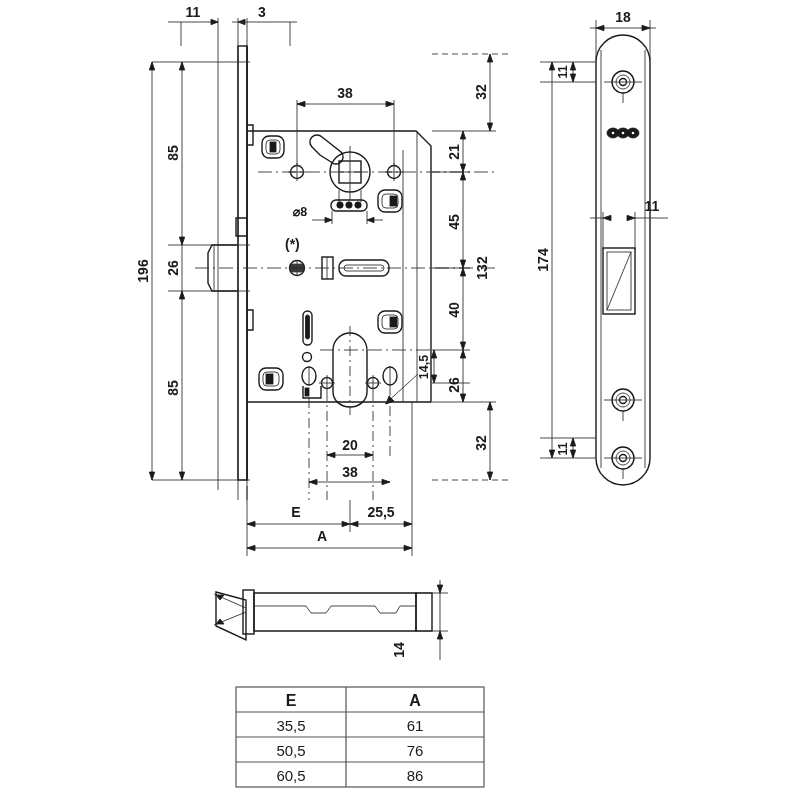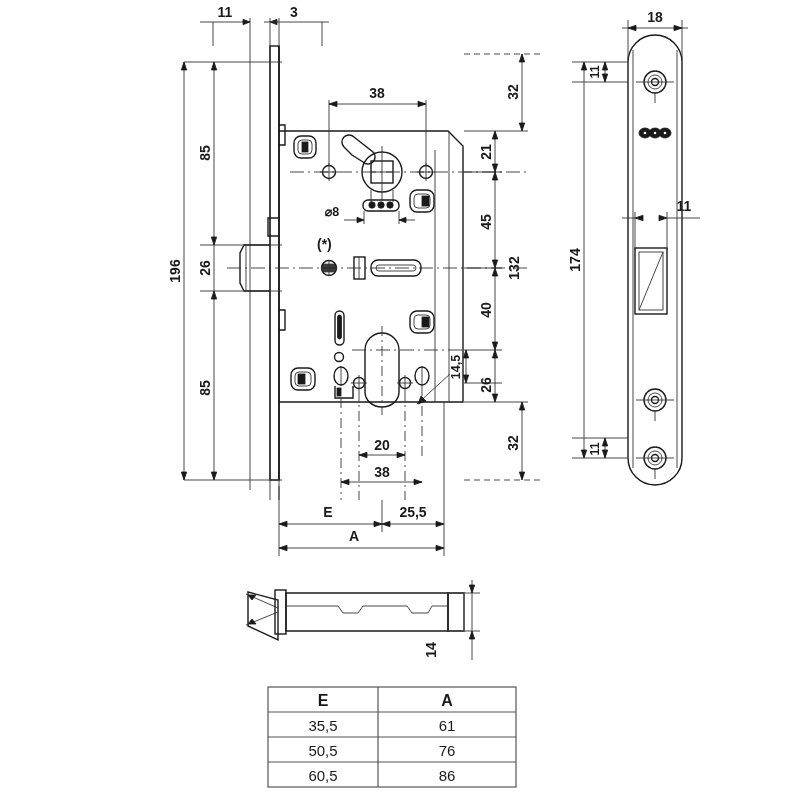--- a/index.html
+++ b/index.html
@@ -4,21 +4,21 @@
 <title>Mortise Lock Technical Drawing</title>
 <style>
   html,body{margin:0;padding:0;background:#ffffff;}
   body{
     width:800px;height:800px;
     font-family:"Liberation Sans",sans-serif;
     color:#1a1a1a;
     overflow:hidden;
     position:relative;
   }
-  #sheet{position:absolute;left:0;top:0;width:656px;height:800px;padding-left:32px;}
+  #sheet{position:absolute;left:0;top:0;width:656px;height:800px;}
   svg{display:block;}
   .dimtxt{
     font-family:"Liberation Sans",sans-serif;
     font-weight:bold;
     font-size:14px;
     fill:#1a1a1a;
   }
   .dimtxt-sm{font-size:12.5px;}
   .tabletxt{
     font-family:"Liberation Sans",sans-serif;

